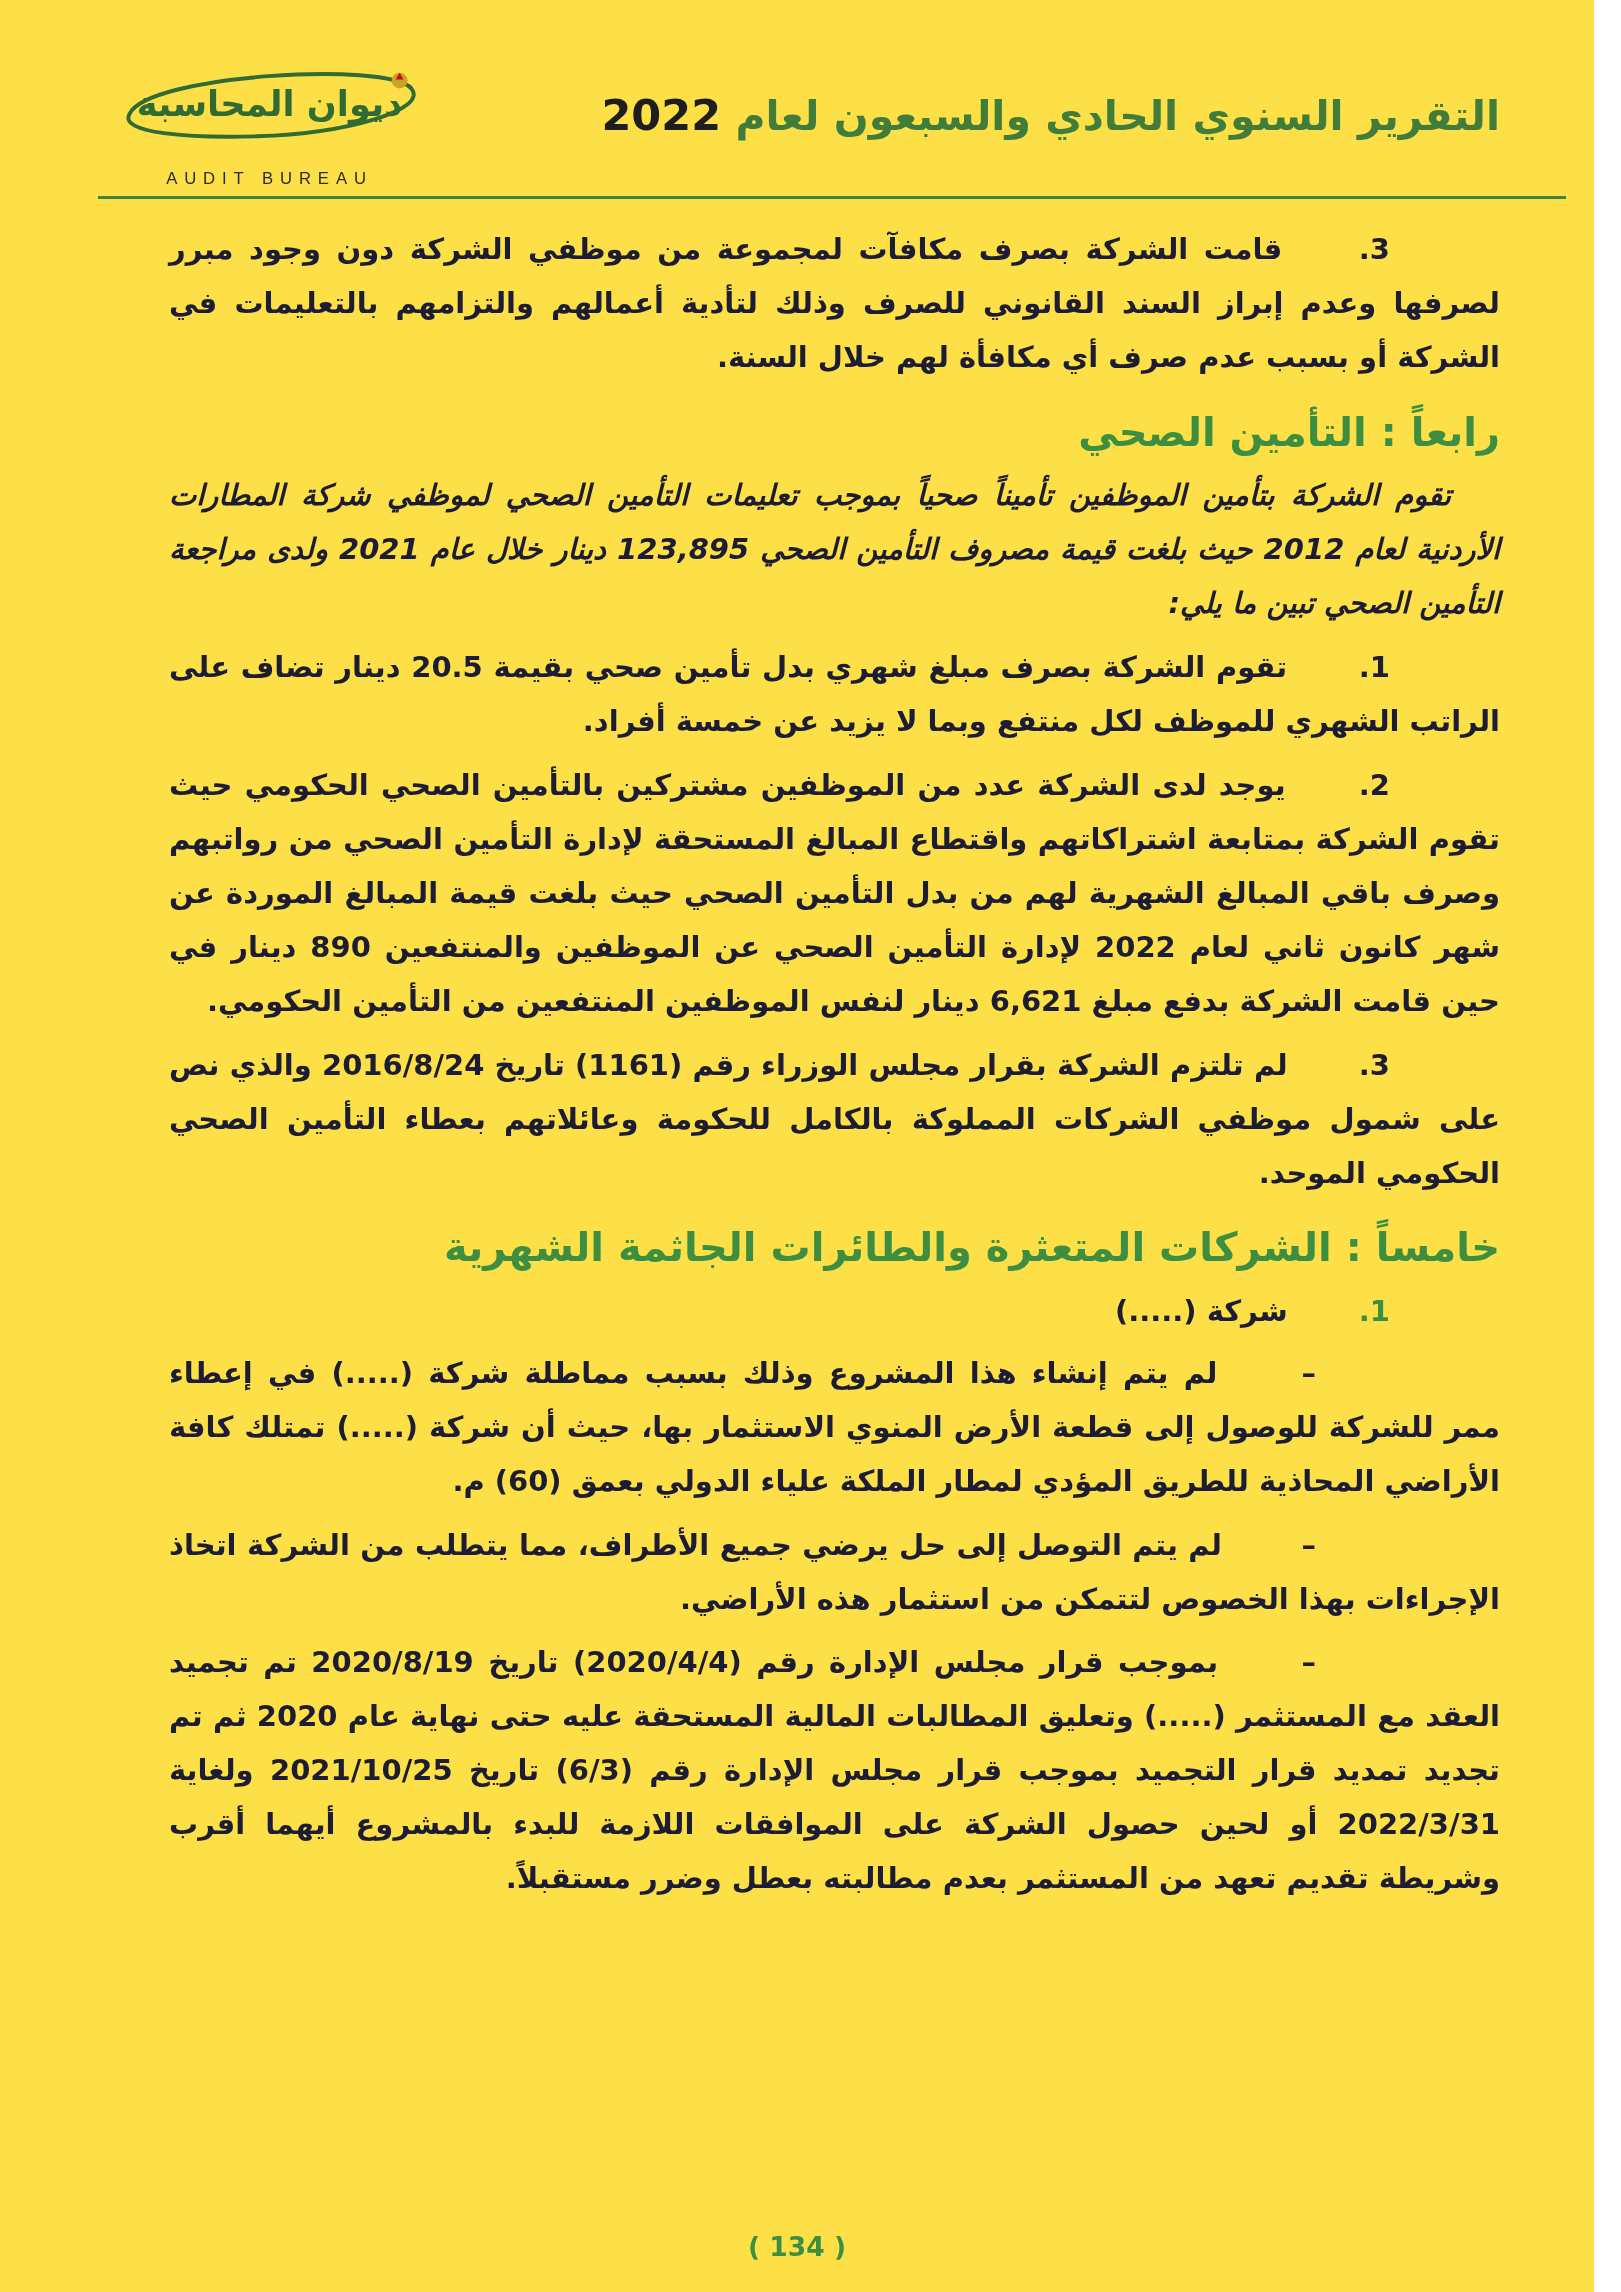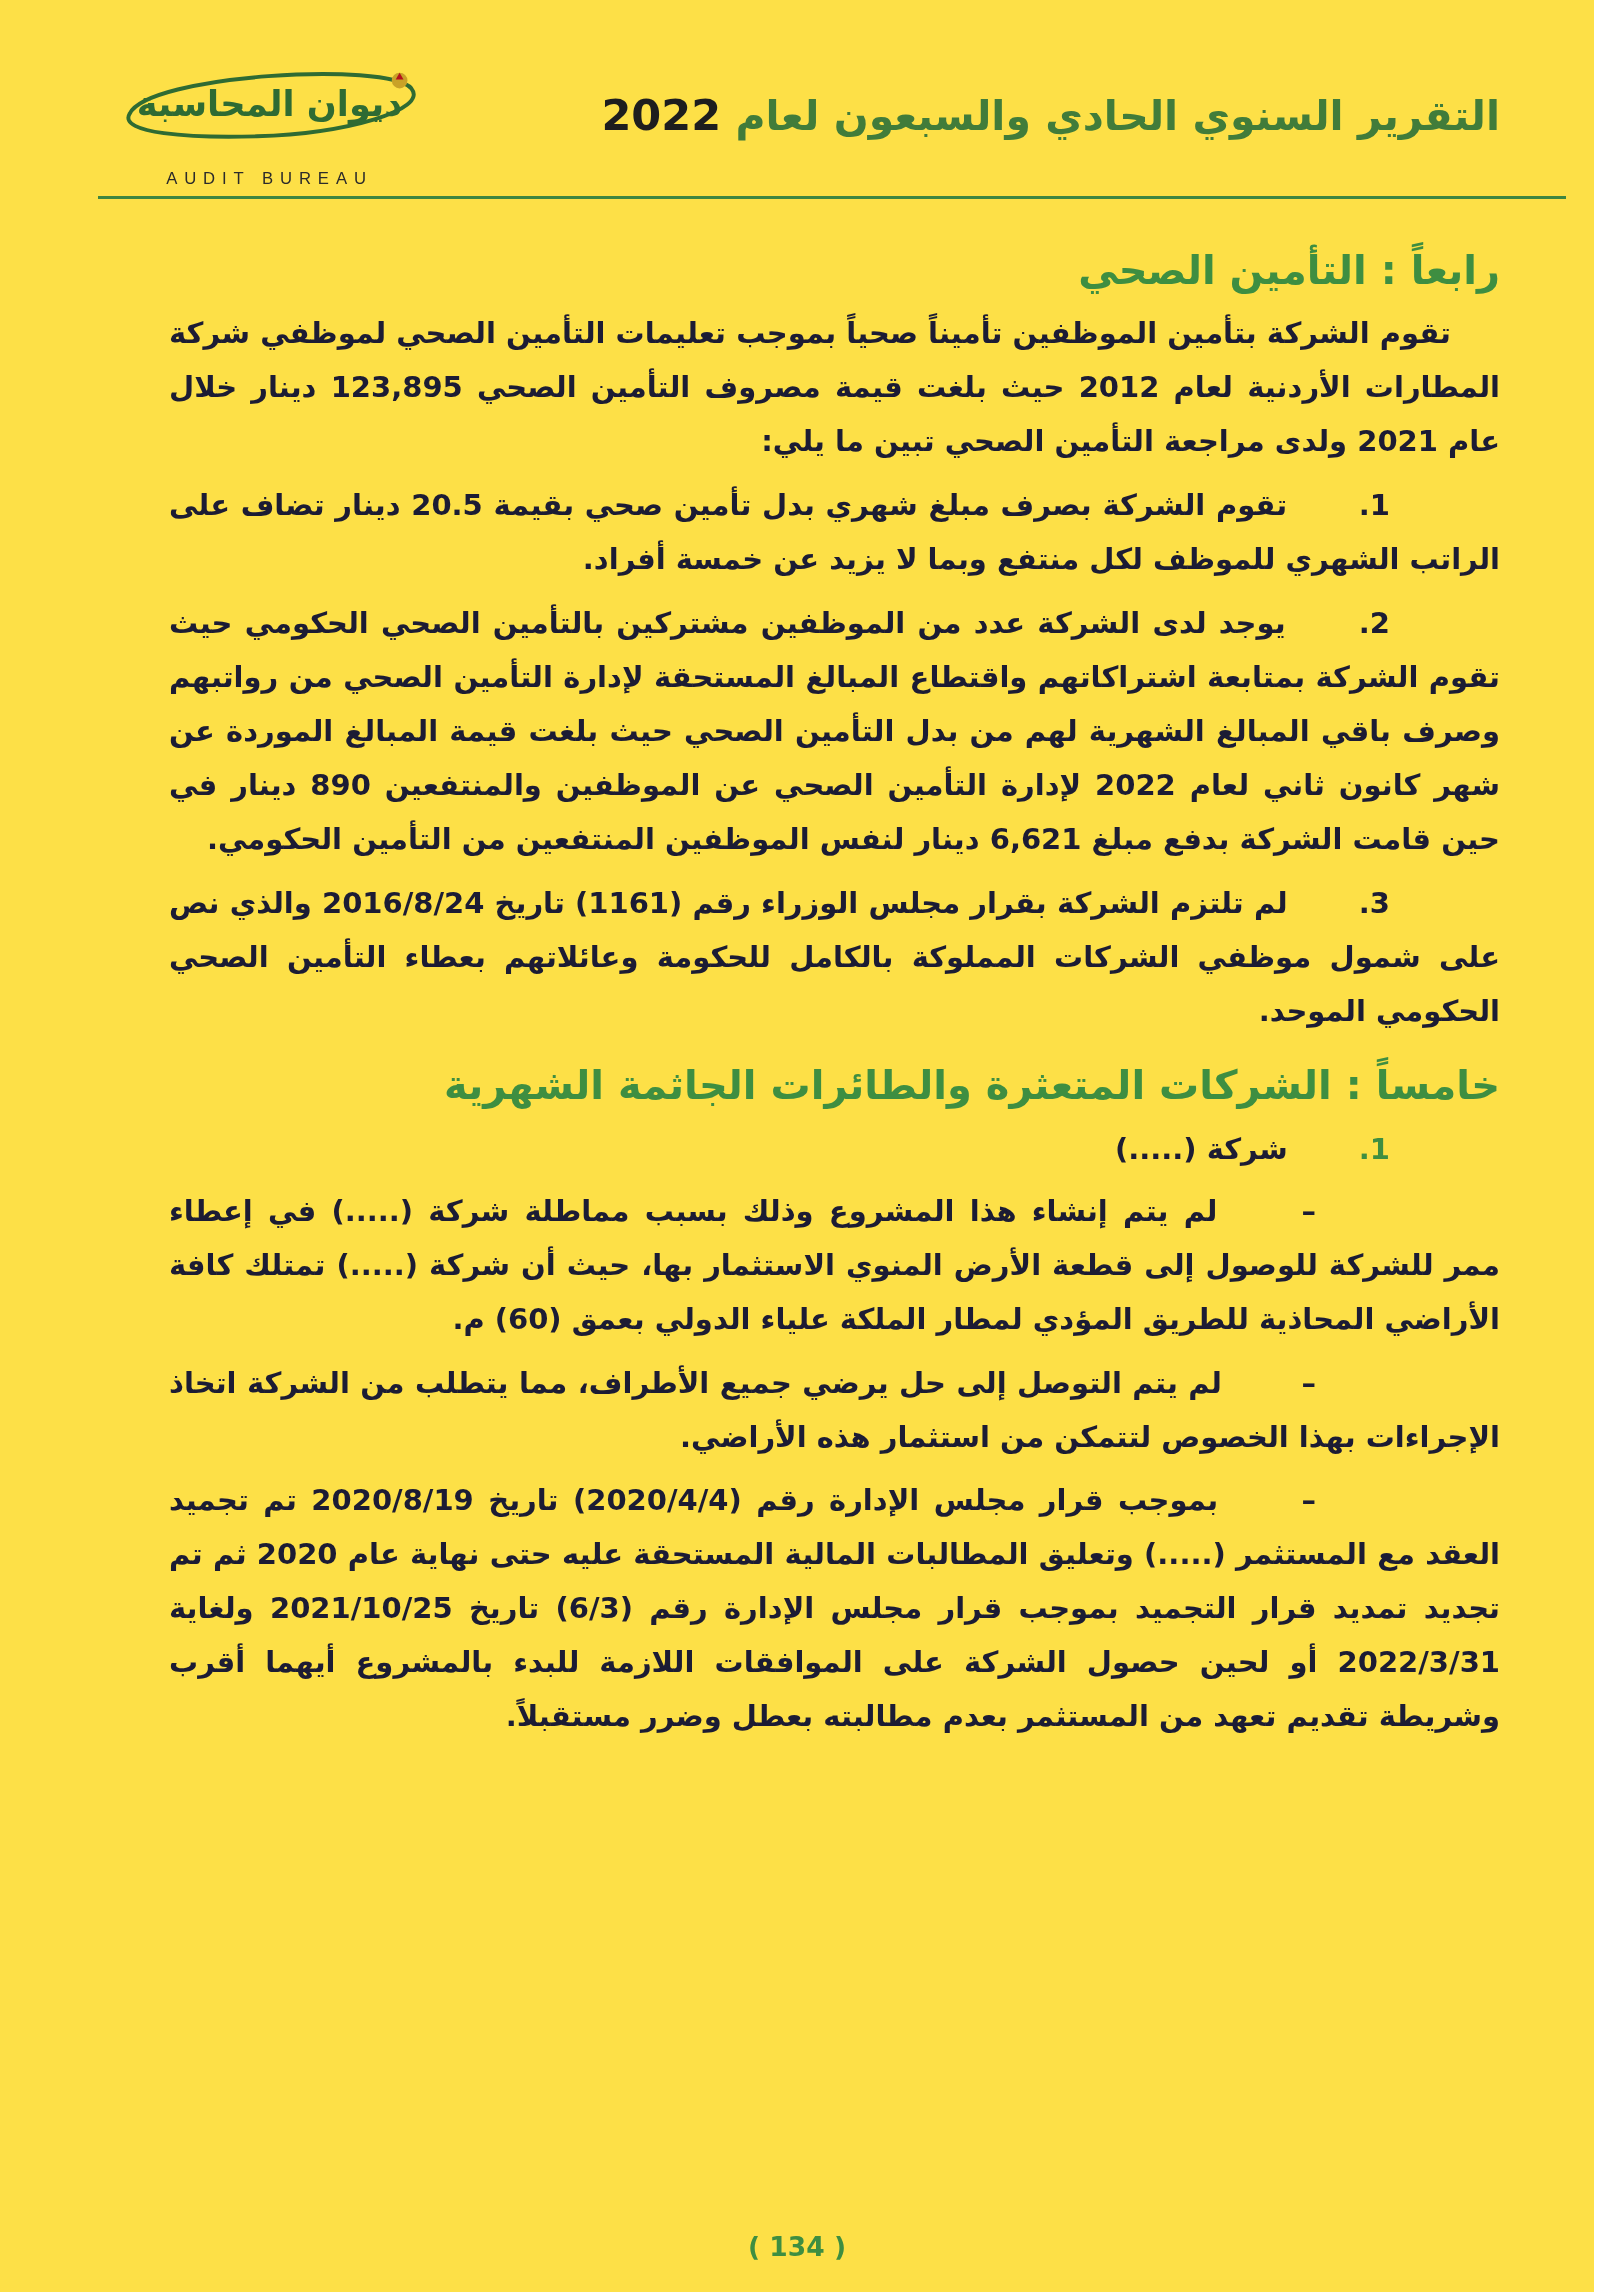--- a/index.html
+++ b/index.html
@@ -36,21 +36,21 @@
   }
 
   
   .content {
     position: absolute; top: 222px; right: 94px; left: 169px;
     direction: rtl; color: #1c1c34; font-weight: bold;
     font-size: 29px; line-height: 54px;
     text-align: justify; text-align-last: right;
   }
   .para, .num-item, .dash-item { margin: 0 0 9.8px 0; }
-  .para { text-indent: 49px; }
+  .para { text-indent: 49px; font-style: italic; }
   .num-item { text-indent: 110px; }
   .num-item .num { margin-left: 61px; }
   .dash-item { text-indent: 184px; }
   .dash-item .dash { margin-left: 69px; }
   .heading {
     margin: 23.5px 0 11.8px 0;
     font-size: 40px; line-height: 49px; font-weight: bold;
     color: #3e8e41; text-align: right; text-indent: 0;
   }
   .company { margin: 5.9px 0 7.8px 0; }
@@ -83,20 +83,24 @@
     <div class="title">
       <span class="title-ar">التقرير السنوي الحادي والسبعون لعام</span>
       <span class="title-year">2022</span>
     </div>
   </header>
 
   <div class="rule"></div>
 
   <main class="content">
 
+    <div class="num-item">
+      <span class="num">3.</span>
+      <span class="itxt">قامت الشركة بصرف مكافآت لمجموعة من موظفي الشركة دون وجود مبرر لصرفها وعدم إبراز السند القانوني للصرف وذلك لتأدية أعمالهم والتزامهم بالتعليمات في الشركة أو بسبب عدم صرف أي مكافأة لهم خلال السنة.</span>
+    </div>
 
     <h2 class="heading">رابعاً :  التأمين الصحي</h2>
 
     <p class="para">تقوم الشركة بتأمين الموظفين تأميناً صحياً بموجب تعليمات التأمين الصحي لموظفي شركة المطارات الأردنية لعام 2012 حيث بلغت قيمة مصروف التأمين الصحي 123,895 دينار خلال عام 2021 ولدى مراجعة التأمين الصحي تبين ما يلي:</p>
 
     <div class="num-item">
       <span class="num">1.</span>
       <span class="itxt">تقوم الشركة بصرف مبلغ شهري بدل تأمين صحي بقيمة 20.5 دينار تضاف على الراتب الشهري للموظف لكل منتفع وبما لا يزيد عن خمسة أفراد.</span>
     </div>
 

